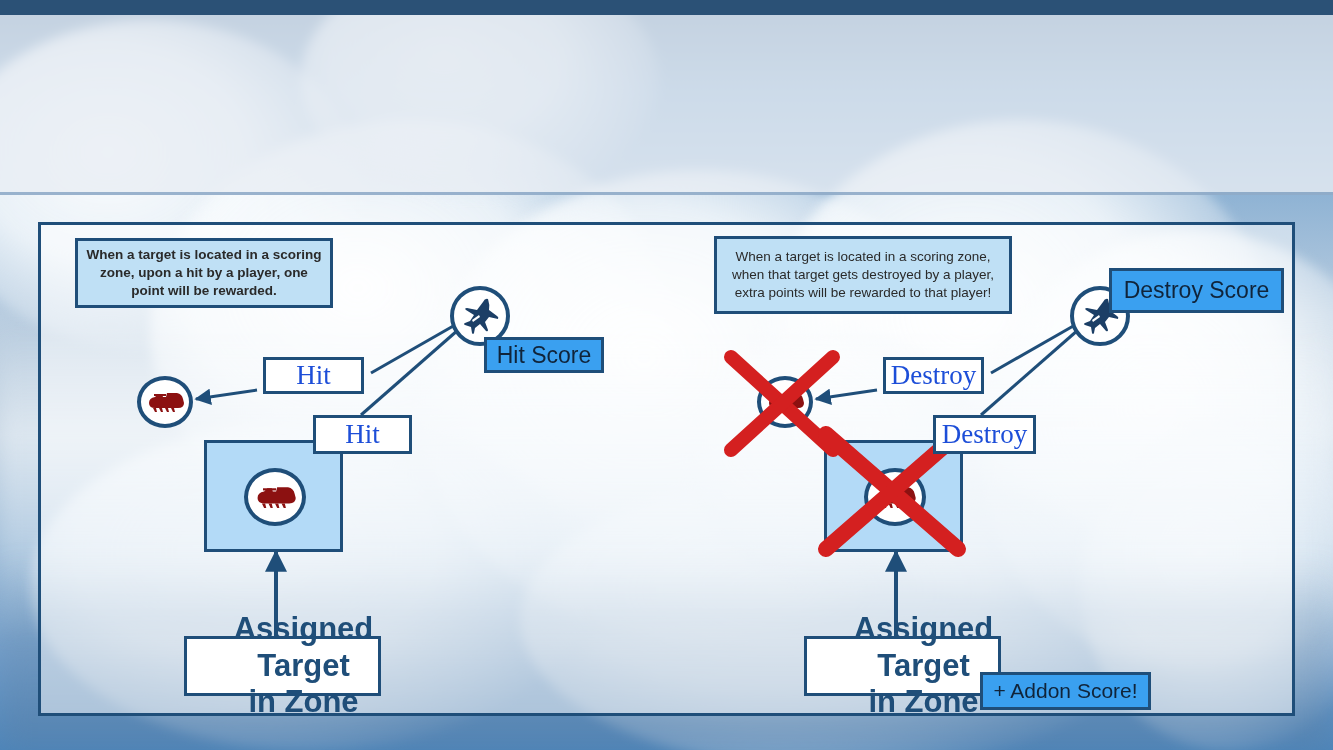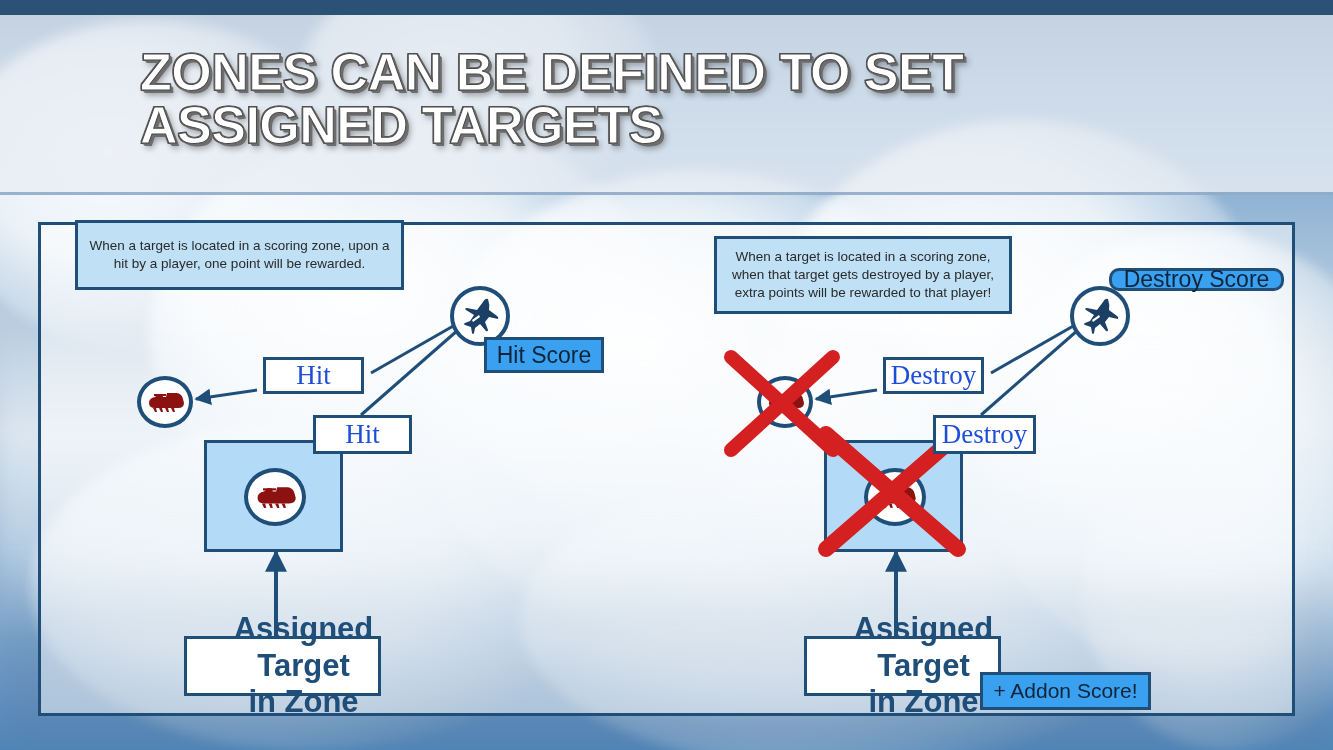--- a/index.html
+++ b/index.html
@@ -131,24 +131,20 @@
     <div class="cloudmass cm7"></div>
     <div class="cloudmass cm8"></div>
     <div class="cloudmass cm9"></div>
     <div class="cloudmass cm10"></div>
     <div class="haze"></div>
     <div class="darkband"></div>
   </div>
 
   <div class="topstrip"></div>
   <div class="headerband"></div>
-  <div class="title">
-    <span class="l1">ZONES CAN BE DEFINED TO SET</span>
-    <span class="l2">ASSIGNED TARGETS</span>
-  </div>
 
   <div class="panel"></div>
 
   <svg class="svgfull">
     <defs>
       <marker id="arrNavy" viewBox="0 0 10 10" refX="9" refY="5" markerWidth="5.5" markerHeight="5.5" orient="auto-start-reverse">
         <path d="M 0 0 L 10 5 L 0 10 z" fill="#1f4e79"></path>
       </marker>
     </defs>
 
@@ -166,21 +162,21 @@
 
     <line x1="1078" y1="330" x2="981" y2="415" stroke="#1f4e79" stroke-width="3"></line>
 
     <line x1="877" y1="390" x2="816" y2="399" stroke="#1f4e79" stroke-width="3" marker-end="url(#arrNavy)"></line>
 
     <line x1="933" y1="455" x2="912" y2="477" stroke="#1f4e79" stroke-width="3" marker-end="url(#arrNavy)"></line>
 
     <line x1="896" y1="637" x2="896" y2="552" stroke="#1f4e79" stroke-width="4" marker-end="url(#arrNavy)"></line>
   </svg>
 
-  <div class="box box-info" style="left:75px; top:220px; width:329px; height:70px;">When a target is located in a scoring zone, upon a hit by a player, one point will be rewarded.</div>
+  <div class="box box-info" style="left:75px; top:238px; width:258px; height:70px;font-weight:bold;">When a target is located in a scoring zone, upon a hit by a player, one point will be rewarded.</div>
 
   <div class="zone" style="left:204px; top:440px; width:139px; height:112px;"></div>
 
   <div class="marker" style="left:137px; top:376px; width:56px; height:52px;">
     <svg width="38" height="22" viewBox="0 0 38 22">
       <path d="M3 12 q0-5 6-6 l3-3 h4 l1 3 h3 l1-4 h10 q5 1 6 6 l1 4 q0 5-6 5 h-23 q-6 0-6-5 z" fill="#8c1111"></path>
       <rect x="8" y="3" width="12" height="2" fill="#8c1111"></rect>
       <path d="M7 17 l2 4 h2 l-1-4 z M13 17 l2 4 h2 l-1-4 z M19 17 l2 4 h2 l-1-4 z M25 17 l2 4 h2 l-1-4 z" fill="#8c1111"></path>
     </svg>
   </div>
@@ -246,21 +242,21 @@
     <g>
       <line x1="826" y1="434" x2="958" y2="549" stroke="#d42020" stroke-width="16" stroke-linecap="round"></line>
       <line x1="958" y1="434" x2="826" y2="549" stroke="#d42020" stroke-width="16" stroke-linecap="round"></line>
     </g>
   </svg>
 
   <div class="box box-white" style="left:883px; top:357px; width:101px; height:37px;">Destroy</div>
 
   <div class="box box-white" style="left:933px; top:415px; width:103px; height:39px;">Destroy</div>
 
-  <div class="box box-blue" style="left:1109px; top:268px; width:175px; height:23px;border-radius:10px;">Destroy Score</div>
+  <div class="box box-blue" style="left:1109px; top:268px; width:175px; height:45px;">Destroy Score</div>
 
   <div class="box box-label" style="left:804px; top:636px; width:197px; height:60px; flex-direction:column;">
     <span>Assigned Target</span>
     <span>in Zone</span>
   </div>
 
   <div class="box box-blue" style="left:980px; top:672px; width:171px; height:38px; font-size:21px;">+ Addon Score!</div>
 
 </div>
 

